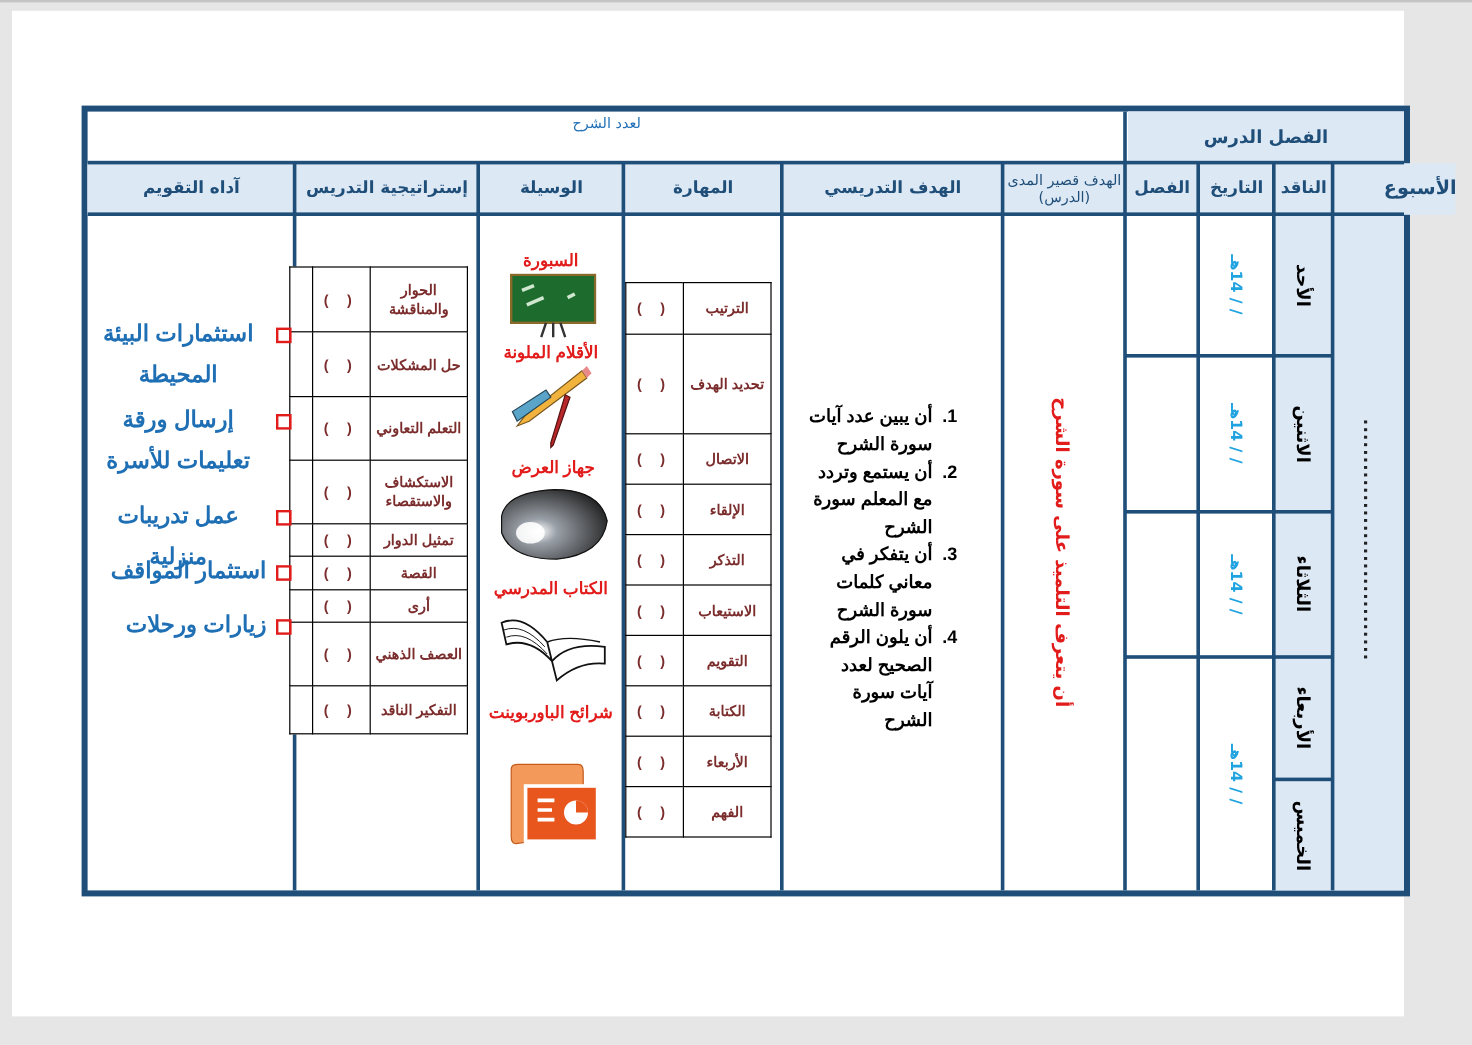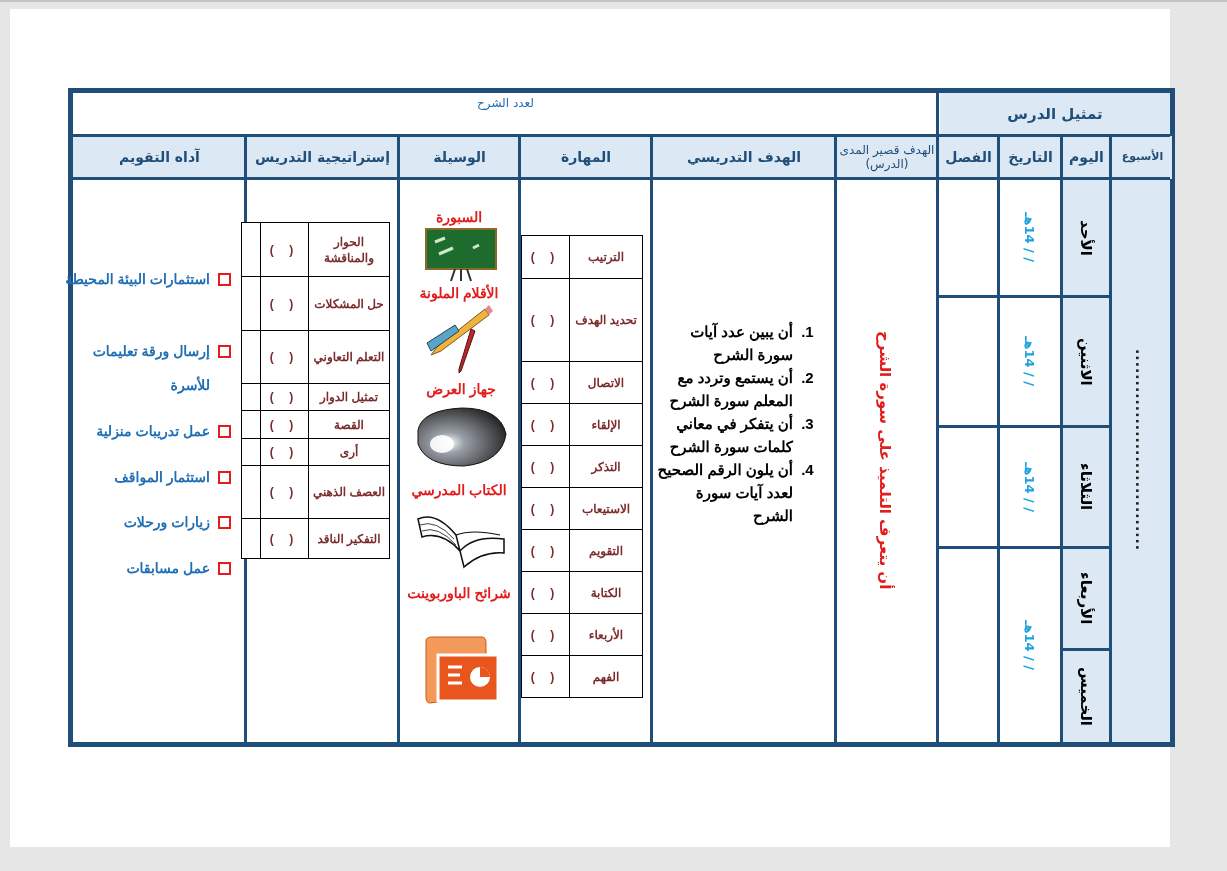--- a/index.html
+++ b/index.html
@@ -15,48 +15,48 @@
   .blue-fill{position:absolute;background:#dde8f5}
   .topic-label{font-size:15px}
   .topic-value{position:absolute;color:#1f6fb5;font-size:12px;direction:rtl;text-align:center}
   .vert{position:absolute;display:flex;align-items:center;justify-content:center}
   .vert span{writing-mode:vertical-rl;white-space:nowrap;direction:rtl}
   .day span{font-weight:bold;font-size:15px;color:#000}
   .date span{color:#1fa3e0;font-weight:bold;font-size:13px;letter-spacing:1px}
   .week-dots span{color:#222;font-size:14px;font-weight:bold;letter-spacing:1px}
   .goal span{color:#e21b1b;font-weight:bold;font-size:15px}
   .objectives{position:absolute;left:655px;top:320px;width:170px;direction:rtl;font-family:"Liberation Sans",sans-serif;font-weight:bold;font-size:15px;color:#000;line-height:23px}
-  .objectives ol{padding-right:28px;margin:0}
+  .objectives ol{padding-right:28px;margin:16px}
   .objectives li{padding-right:4px}
   table.grid{position:absolute;border-collapse:collapse;direction:rtl;background:#fff}
   table.grid td{border:1px solid #000;color:#7b2c2c;font-weight:bold;font-size:12px;text-align:center;font-family:"Liberation Sans",sans-serif;line-height:16px;padding:0 2px}
   td.paren{color:#5a1f1f;font-size:14px;letter-spacing:6px}
   .media{position:absolute;color:#e21b1b;font-weight:bold;font-size:14px;text-align:center;direction:rtl;font-family:"Liberation Sans",sans-serif;line-height:18px}
-  .eval{position:absolute;left:63px;width:168px;direction:rtl;color:#1f6fb5;font-weight:bold;font-size:14px;font-family:"Liberation Sans",sans-serif;line-height:34px;text-align:right}
+  .eval{position:absolute;left:75px;width:168px;direction:rtl;color:#1f6fb5;font-weight:bold;font-size:19px;font-family:"Liberation Sans",sans-serif;line-height:34px;text-align:center}
   .eval .item{display:flex;align-items:flex-start;justify-content:flex-start}
   .chk{display:inline-block;width:13px;height:13px;border:2px solid #e21b1b;margin-left:8px;margin-top:11px;flex:0 0 13px;cursor:pointer}
 </style>
 </head>
 <body>
 
 <div class="topline"></div>
 <div class="page"></div>
 
 <div class="frame"></div>
 
 <div class="blue-fill" style="left:940px;top:93px;width:230px;height:43px"></div>
 <div class="blue-fill" style="left:1111px;top:136px;width:59px;height:606px"></div>
 <div class="blue-fill" style="left:1062px;top:136px;width:49px;height:606px"></div>
 <div class="blue-fill" style="left:73px;top:136px;width:1097px;height:43px"></div>
 
-<div class="hdr topic-label" style="left:940px;top:93px;width:230px;height:43px">تمثيل الدرس</div>
+<div class="hdr topic-label" style="left:940px;top:93px;width:230px;height:43px">الفصل الدرس</div>
 <div class="topic-value" style="left:73px;top:96px;width:865px">لعدد الشرح</div>
 
-<div class="hdr" style="left:1113px;top:136px;width:59px;height:43px;font-size:11px">الأسبوع</div>
-<div class="hdr" style="left:1062px;top:136px;width:49px;height:43px">اليوم</div>
+<div class="hdr" style="left:1154px;top:136px;width:59px;height:43px;font-size:16px">الأسبوع</div>
+<div class="hdr" style="left:1062px;top:136px;width:49px;height:43px">الناقد</div>
 <div class="hdr" style="left:999px;top:136px;width:63px;height:43px">التاريخ</div>
 <div class="hdr" style="left:938px;top:136px;width:61px;height:43px">الفصل</div>
 <div class="hdr" style="left:836px;top:136px;width:102px;height:43px;font-size:12px;font-weight:normal;color:#1f4e79">الهدف قصير المدى (الدرس)</div>
 <div class="hdr" style="left:652px;top:136px;width:184px;height:43px">الهدف التدريسي</div>
 <div class="hdr" style="left:520px;top:136px;width:132px;height:43px">المهارة</div>
 <div class="hdr" style="left:399px;top:136px;width:121px;height:43px">الوسيلة</div>
 <div class="hdr" style="left:246px;top:136px;width:153px;height:43px">إستراتيجية التدريس</div>
 <div class="hdr" style="left:73px;top:136px;width:173px;height:43px">آداه التقويم</div>
 
 <div class="hl" style="left:73px;top:134px;width:1097px"></div>
@@ -218,20 +218,25 @@
   <tr style="height:54px">
         <td>حل المشكلات</td>
         <td class="paren">( )</td>
         <td></td>
       </tr>
   <tr style="height:53px">
         <td>التعلم التعاوني</td>
         <td class="paren">( )</td>
         <td></td>
       </tr>
+  <tr style="height:53px">
+        <td>الاستكشاف والاستقصاء</td>
+        <td class="paren">( )</td>
+        <td></td>
+      </tr>
   <tr style="height:27px">
         <td>تمثيل الدوار</td>
         <td class="paren">( )</td>
         <td></td>
       </tr>
   <tr style="height:28px">
         <td>القصة</td>
         <td class="paren">( )</td>
         <td></td>
       </tr>
@@ -267,17 +272,13 @@
       <span>عمل تدريبات منزلية</span>
     </div>
   <div class="item" style="height:45px">
       <span class="chk"></span>
       <span>استثمار المواقف</span>
     </div>
   <div class="item" style="height:46px">
       <span class="chk"></span>
       <span>زيارات ورحلات</span>
     </div>
-  <div class="item" style="height:40px">
-      <span class="chk"></span>
-      <span>عمل مسابقات</span>
-    </div>
 </div>
 
 </body></html>

